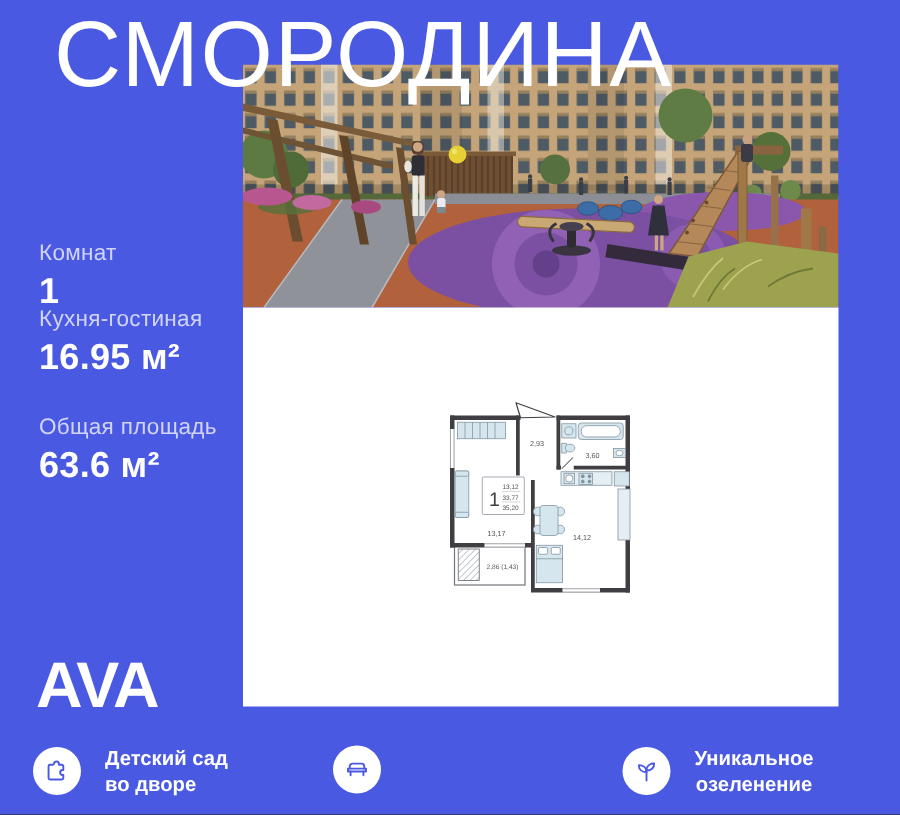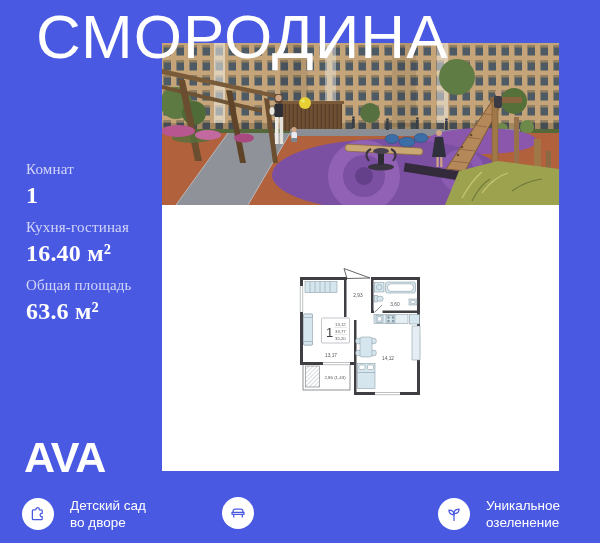--- a/index.html
+++ b/index.html
@@ -10,36 +10,36 @@
   }
   .title{
     position:absolute; left:36px; top:6px; z-index:6; margin:0;
     color:#ffffff; font-size:62px; font-weight:500; letter-spacing:1px; line-height:1;
     white-space:nowrap;
   }
   .media{ position:absolute; left:162px; top:43px; width:397px; z-index:2; }
   .photo{ width:397px; height:162px; display:block; }
   .panel{ width:397px; height:266px; background:#ffffff; position:relative; }
   .plan{ position:absolute; left:136px; top:61px; }
-  .specs{ position:absolute; left:26px; z-index:3;font-family:Liberation Serif, serif; }
+  .specs{ position:absolute; left:26px; z-index:3; }
   .spec-label{ font-size:15px; color:rgba(255,255,255,0.74); letter-spacing:0.2px; line-height:18px; }
   .spec-value{ font-size:24px; font-weight:700; color:#ffffff; margin-top:4px; line-height:26px; letter-spacing:0.2px; }
-  .s1{ top:160px; } .s2{ top:218px; } .s3{ top:276px; }
+  .s1{ top:160px; } .s2{ top:204px; } .s3{ top:276px; }
   .logo{
     position:absolute; left:24px; top:436px; z-index:3;
     color:#ffffff; font-size:43px; font-weight:700; letter-spacing:-1px; line-height:1;
   }
   .feature{ position:absolute; top:497px; display:flex; align-items:center; gap:16px; z-index:3; }
-  .f1{ left:22px; } .f2{ left:222px; } .f3{ left:438px; }
+  .f1{ left:22px; } .f2{ left:222px; } .f3{ left:415px;text-align:center; }
   .fcircle{
     width:32px; height:32px; border-radius:50%; background:#ffffff; flex:0 0 auto;
     display:flex; align-items:center; justify-content:center;
   }
   .fcircle svg{ stroke:#4a59e2; }
-  .ftext{ color:#ffffff; font-size:13.5px; line-height:17px; }
+  .ftext{ color:#ffffff; font-size:13.5px; line-height:17px;font-weight:bold; }
   svg text{ font-family:"Liberation Sans", sans-serif; }
 </style>
 </head>
 <body>
 
 <div class="card">
 
   <h1 class="title">СМОРОДИНА</h1>
 
   <div class="media">
@@ -254,21 +254,21 @@
       </svg>
     </div>
   </div>
 
   <div class="specs s1">
     <div class="spec-label">Комнат</div>
     <div class="spec-value">1</div>
   </div>
   <div class="specs s2">
     <div class="spec-label">Кухня-гостиная</div>
-    <div class="spec-value">16.40 м²</div>
+    <div class="spec-value">16.95 м²</div>
   </div>
   <div class="specs s3">
     <div class="spec-label">Общая площадь</div>
     <div class="spec-value">63.6 м²</div>
   </div>
 
   <div class="logo">AVA</div>
 
   <div class="feature f1">
     <div class="fcircle">

